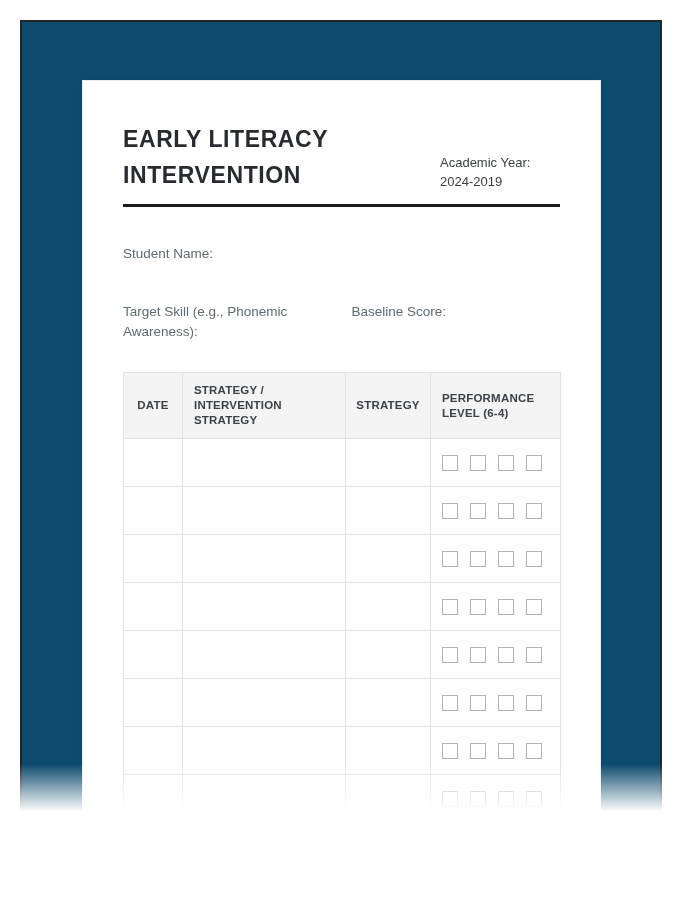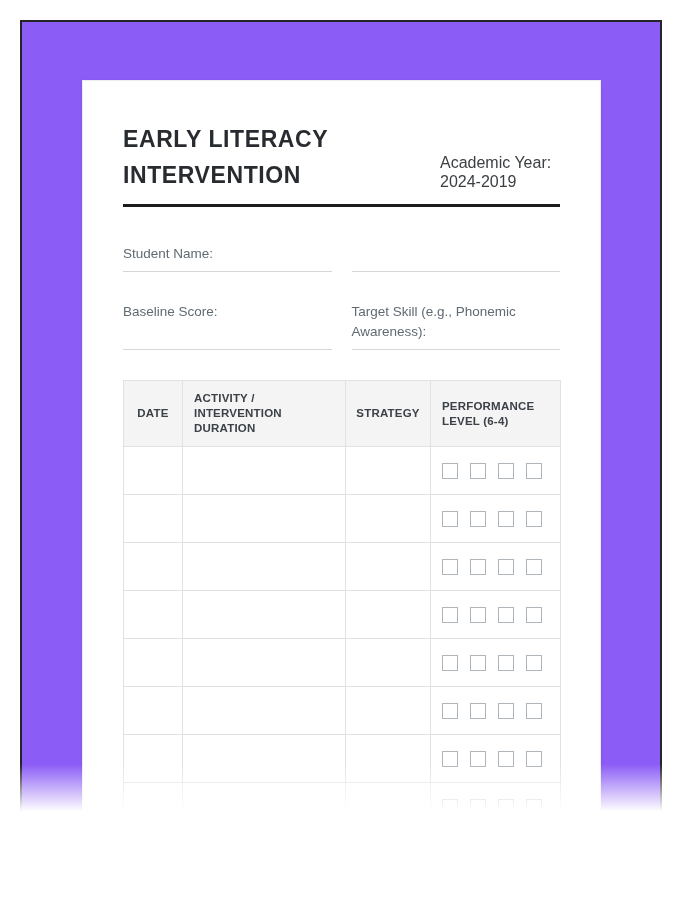--- a/index.html
+++ b/index.html
@@ -10,21 +10,21 @@
     font-family: "Liberation Sans", sans-serif;
   }
   .canvas { position: relative; width: 700px; height: 900px; }
 
   .frame {
     position: absolute;
     left: 20px; top: 20px;
     width: 642px; height: 792px;
     border: 2px solid #232529;
     border-bottom: none;
-    background: #8b5cf6;
+    background: #0c4a6e;
     overflow: hidden;
   }
 
   .page {
     position: absolute;
     left: 60px; top: 58px;
     width: 519px; height: 780px;
     background: #ffffff;
     border: 1px solid #ebecee;
     box-shadow: 0 1px 4px rgba(0,0,0,0.05);
@@ -39,42 +39,42 @@
   .page-title {
     font-size: 23px;
     line-height: 36px;
     font-weight: bold;
     letter-spacing: 0.6px;
     color: #282b30;
     width: 280px;
   }
   .academic-year {
     width: 120px;
-    font-size: 16px;
+    font-size: 13px;
     line-height: 19px;
     color: #3c4043;
     padding-bottom: 2px;
   }
 
   .rule {
     margin-top: 11px;
     height: 3px;
     background: #1b1c1e;
   }
 
   .fields {
     margin-top: 37px;
     display: grid;
     grid-template-columns: 1fr 1fr;
     column-gap: 20px;
     row-gap: 30px;
   }
   .field {
     display: flex;
-    flex-direction: column;
+    flex-direction: row;
     min-height: 28px;
   }
   .field-label {
     font-size: 13.5px;
     line-height: 20px;
     color: #5f6a72;
   }
   .field-line {
     margin-top: auto;
     height: 8px;
@@ -149,40 +149,40 @@
 
       <div class="fields">
         <div class="field">
           <span class="field-label">Student Name:</span>
           <span class="field-line"></span>
         </div>
         <div class="field">
           <span class="field-line"></span>
         </div>
         <div class="field">
+          <span class="field-label">Target Skill (e.g., Phonemic Awareness):</span>
+          <span class="field-line"></span>
+        </div>
+        <div class="field">
           <span class="field-label">Baseline Score:</span>
-          <span class="field-line"></span>
-        </div>
-        <div class="field">
-          <span class="field-label">Target Skill (e.g., Phonemic Awareness):</span>
           <span class="field-line"></span>
         </div>
       </div>
 
       <table class="log">
         <colgroup>
           <col style="width:59px">
           <col style="width:163px">
           <col style="width:85px">
           <col style="width:130px">
         </colgroup>
         <thead>
           <tr>
             <th class="center">DATE</th>
-            <th>ACTIVITY / INTERVENTION DURATION</th>
+            <th>STRATEGY / INTERVENTION STRATEGY</th>
             <th class="center">STRATEGY</th>
             <th>PERFORMANCE LEVEL (6-4)</th>
           </tr>
         </thead>
         <tbody id="log-body">
             <tr>
               <td></td>
               <td></td>
               <td></td>
               <td>

